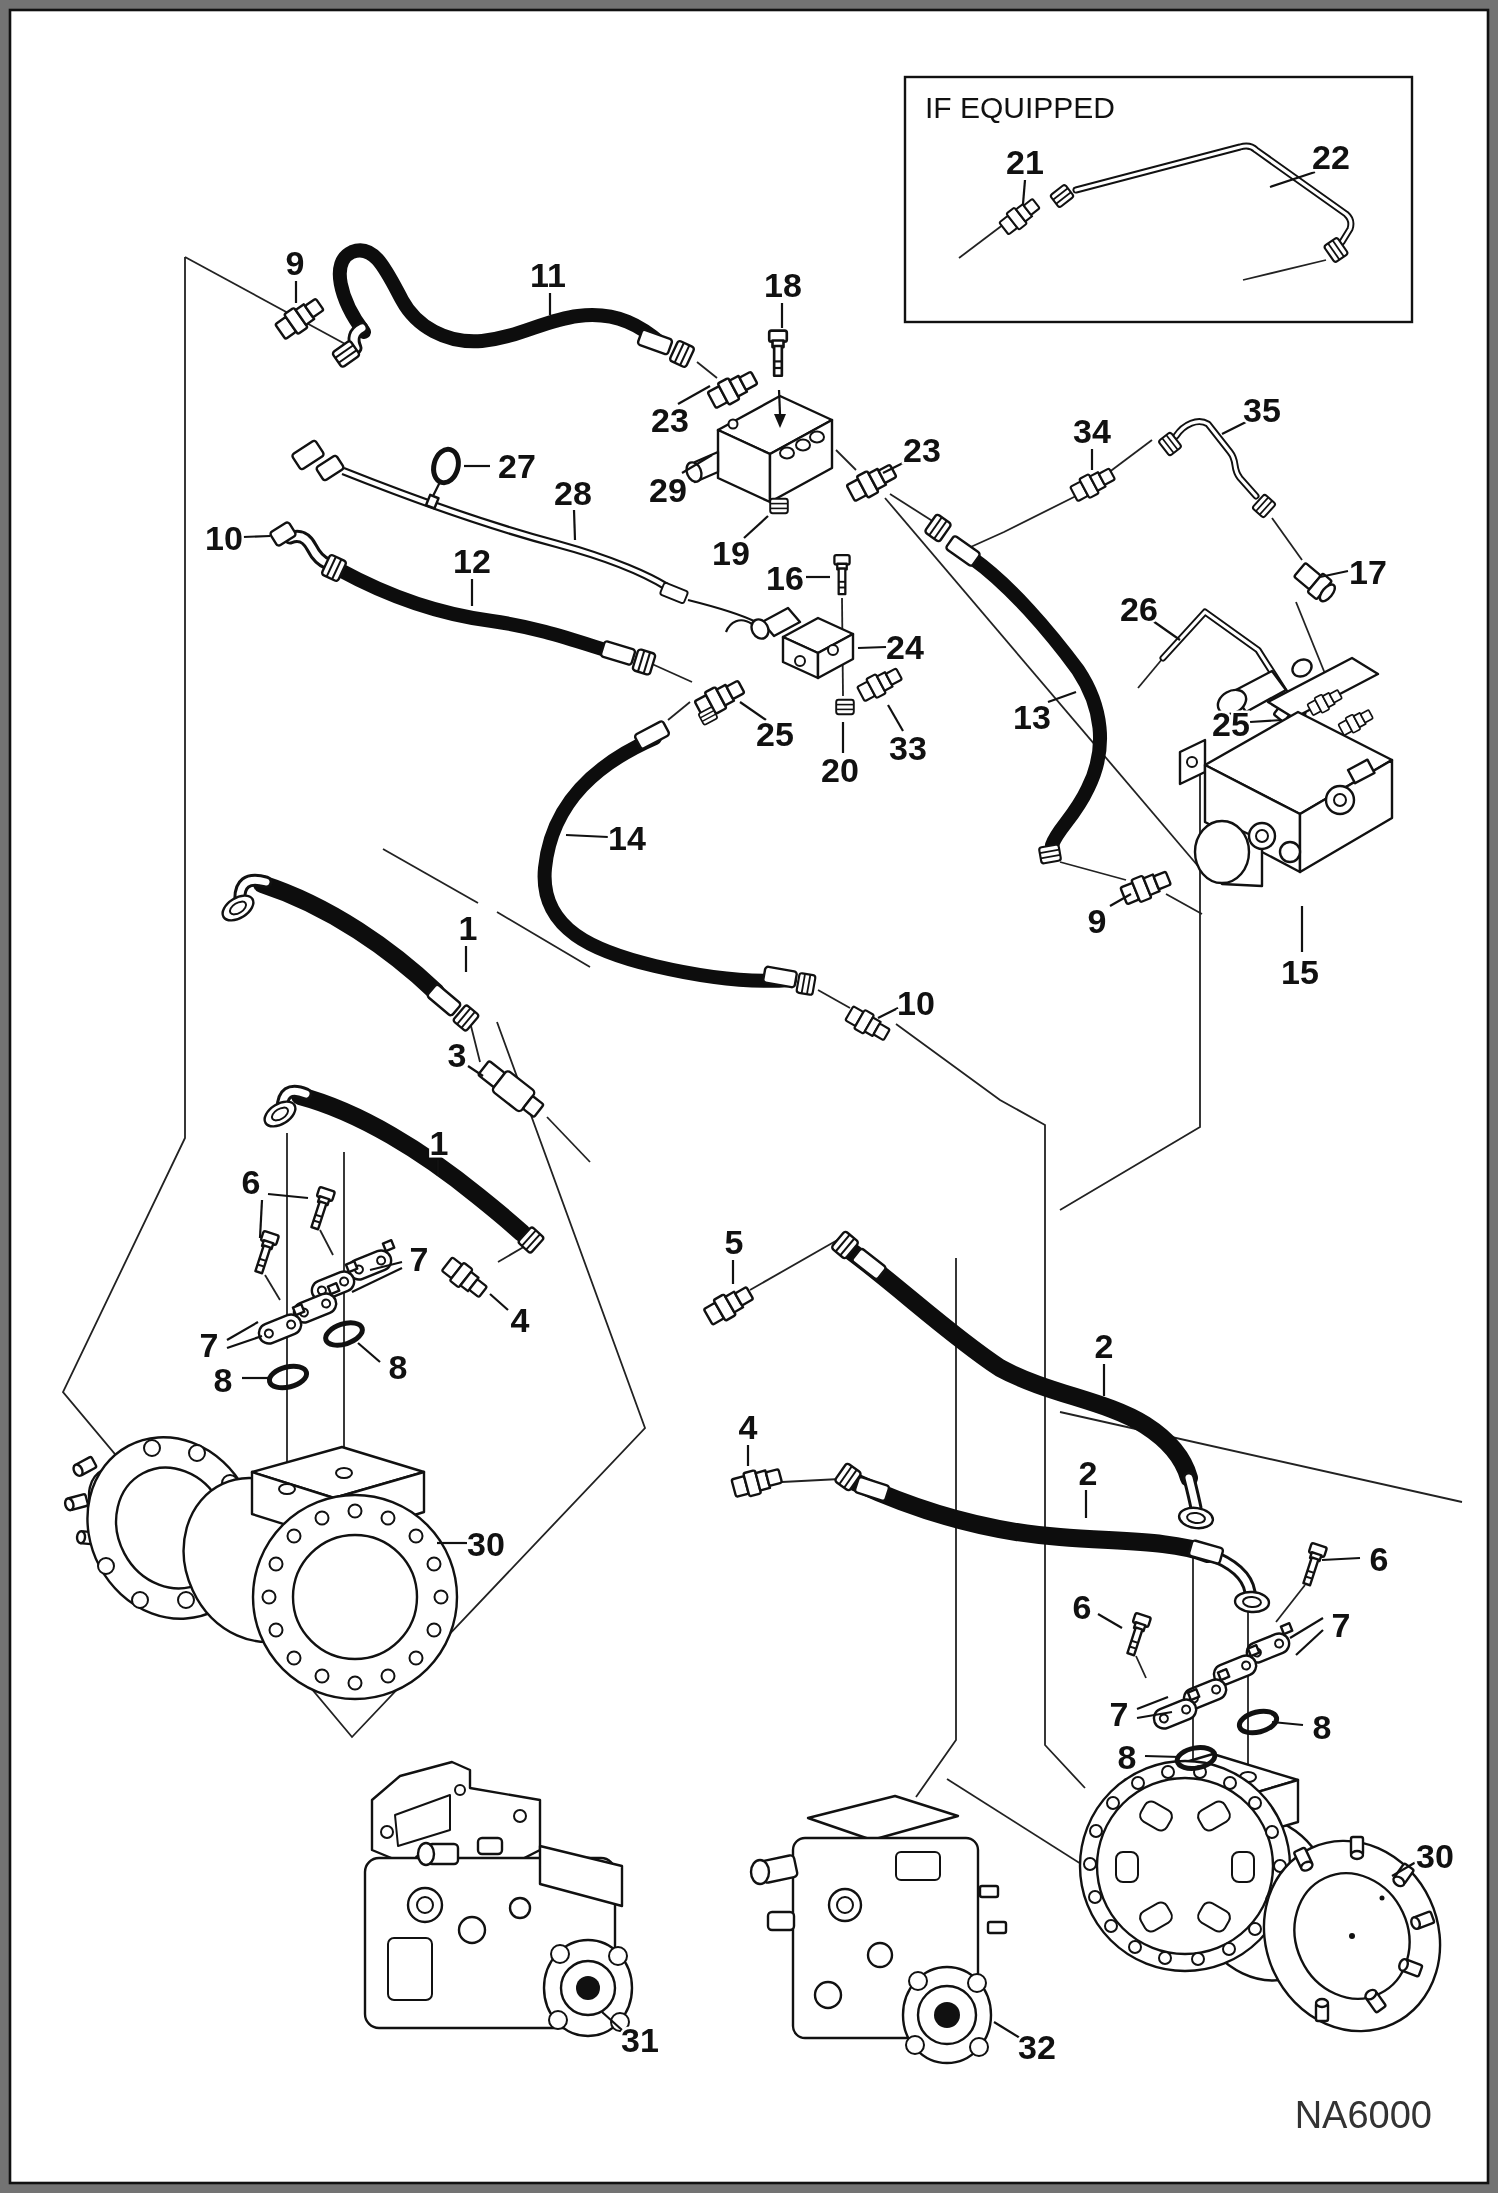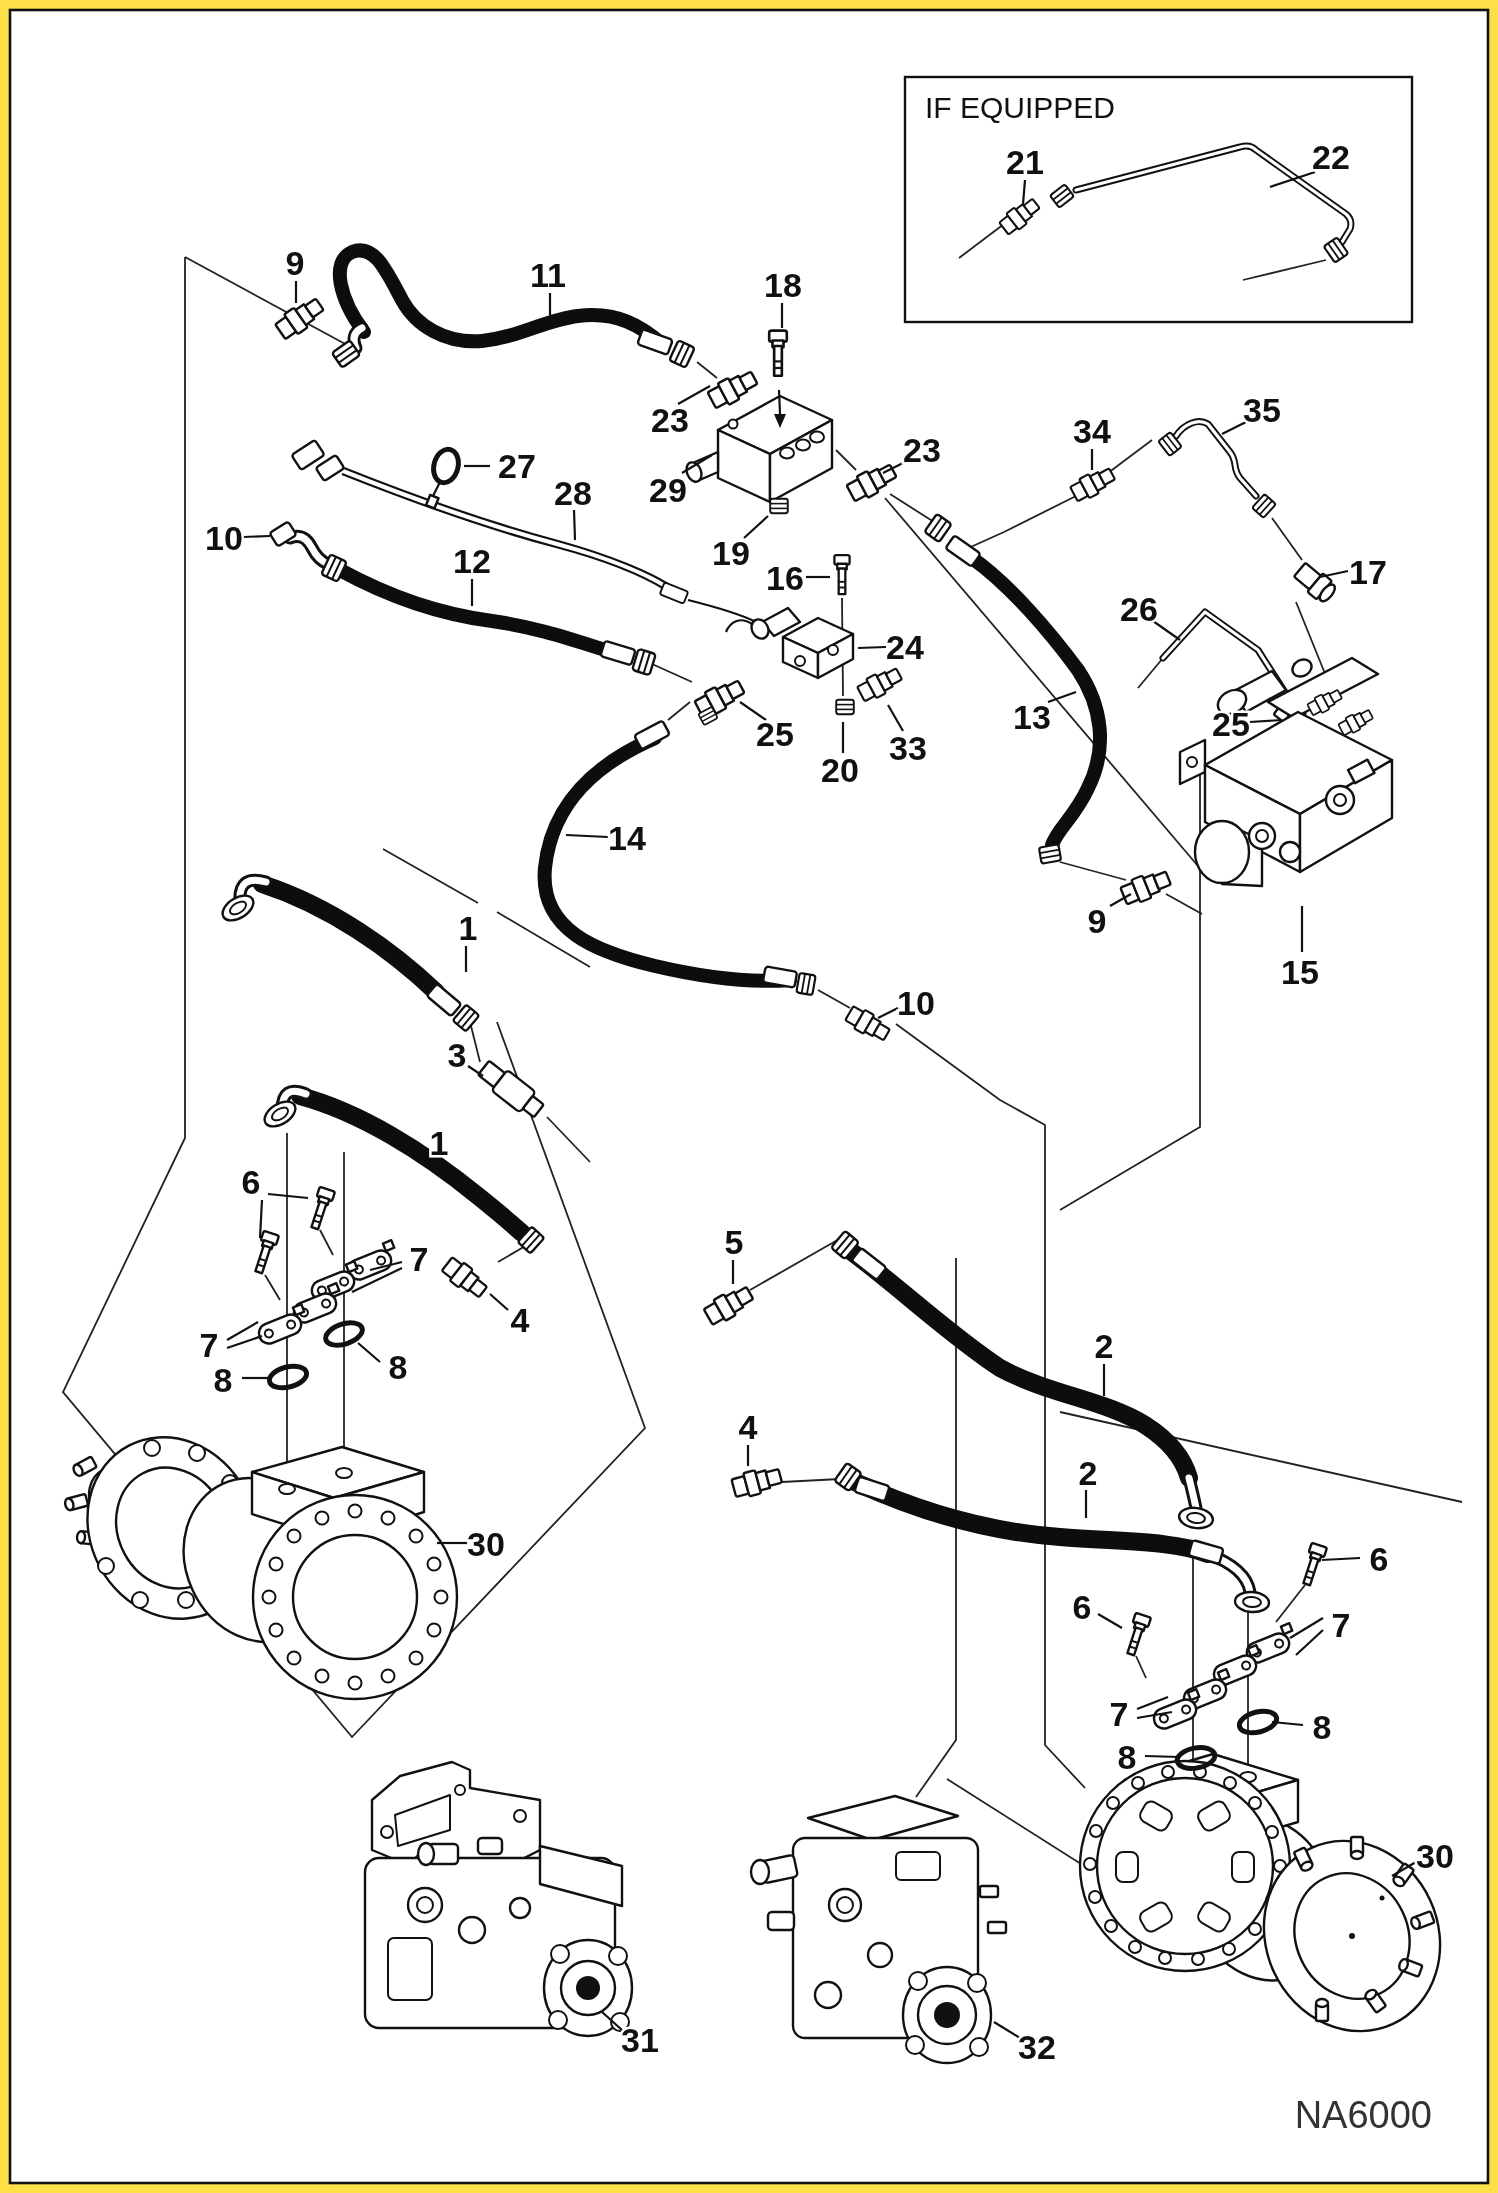--- a/index.html
+++ b/index.html
@@ -1,16 +1,16 @@
 <!DOCTYPE html>
 <html><head>
 <meta charset="utf-8">
 <style>
   html,body{margin:0;padding:0;background:#e8e8e8;}
-  .stage{width:1498px;height:2193px;background:#fde047;position:relative;margin:0 auto;
+  .stage{width:1498px;height:2193px;background:#737373;position:relative;margin:0 auto;
          font-family:"Liberation Sans",sans-serif;}
   svg{position:absolute;left:0;top:0;}
   .pt{fill:#fff;stroke:#111;stroke-width:2.4;stroke-linejoin:round;}
   .ptt{fill:#fff;stroke:#111;stroke-width:2;stroke-linejoin:round;}
   .ln{fill:none;stroke:#222;stroke-width:1.8;}
   .ld{fill:none;stroke:#111;stroke-width:2.2;}
   .hose{fill:none;stroke:#0d0d0d;stroke-width:14;stroke-linecap:round;}
   .hoseL{fill:none;stroke:#0d0d0d;stroke-width:18;stroke-linecap:round;}
   .tubeO{fill:none;stroke:#111;stroke-width:7;stroke-linecap:round;stroke-linejoin:round;}
   .tubeI{fill:none;stroke:#fff;stroke-width:3.2;stroke-linecap:round;stroke-linejoin:round;}

